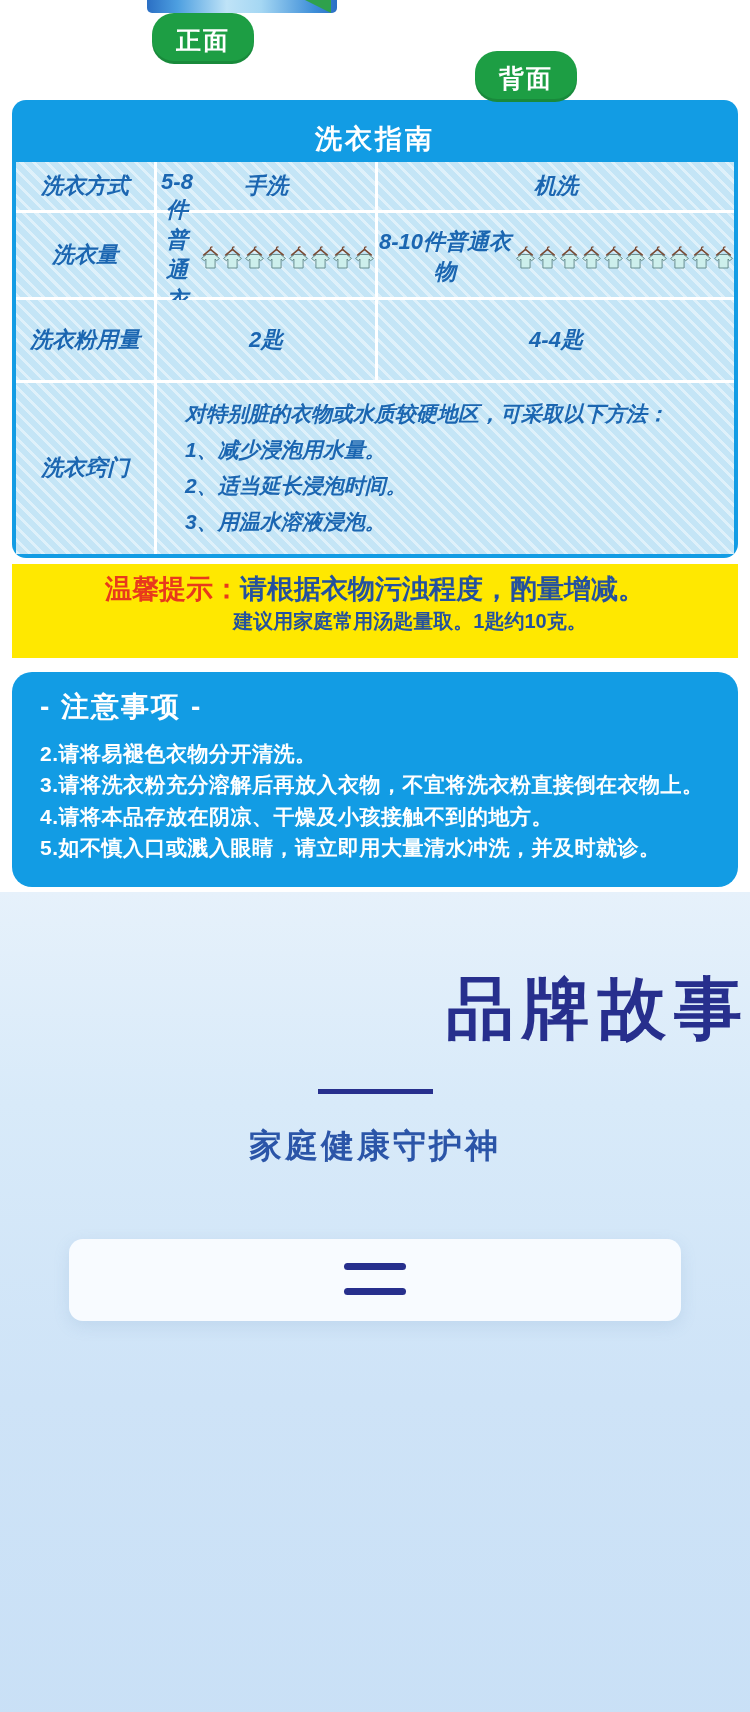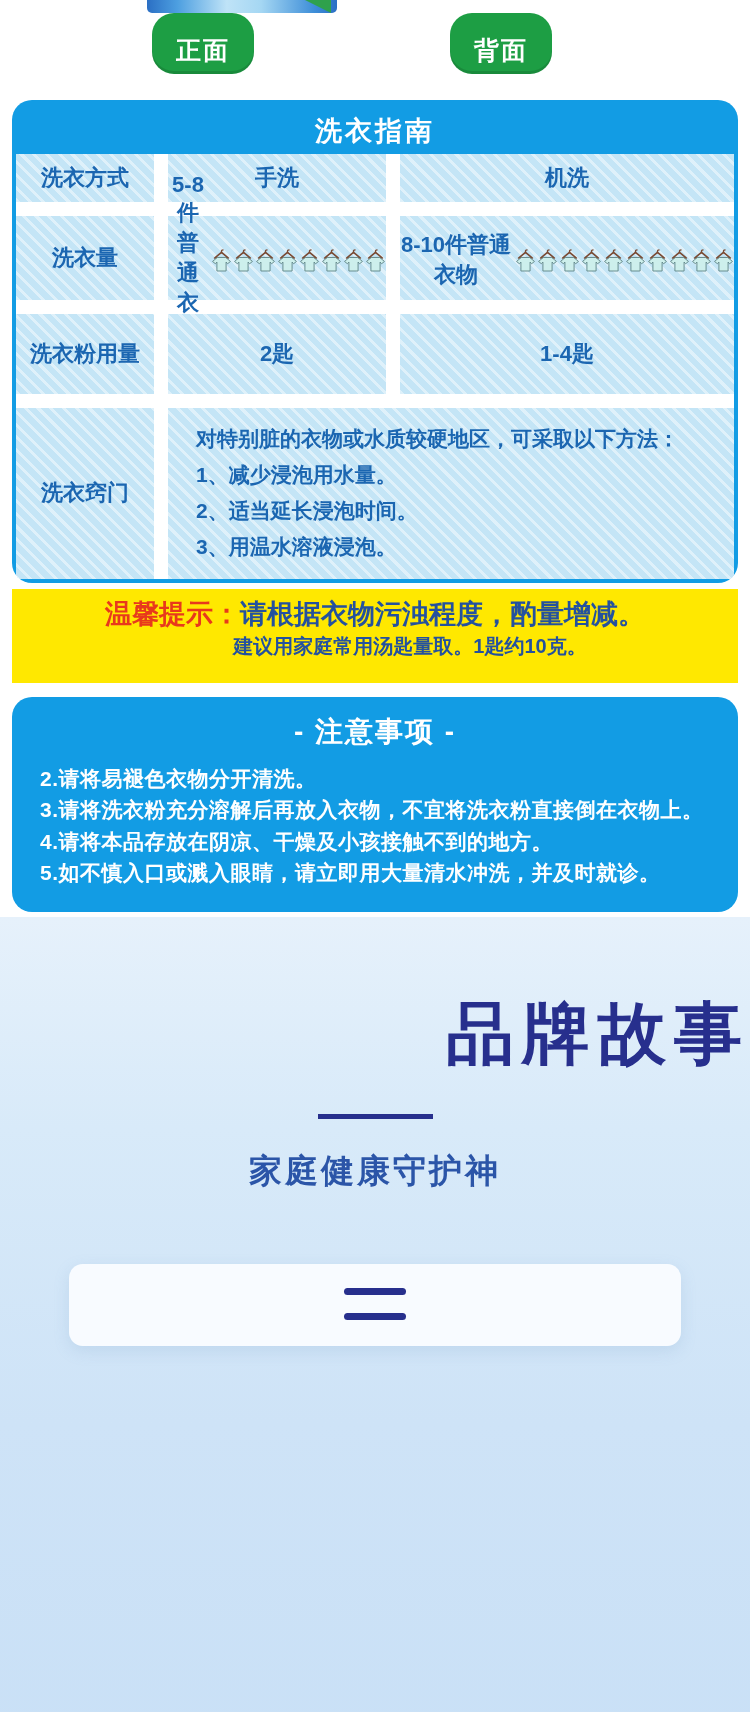--- a/index.html
+++ b/index.html
@@ -6,34 +6,34 @@
   body { font-family:"Liberation Sans","DejaVu Sans",sans-serif; background:#fff; }
   #root { position:relative; width:750px; height:1712px; margin:0 auto; background:#fff; overflow:hidden; }
 
   
   .topbar { position:relative; height:100px; background:#fff; }
   .package-fragment { position:absolute; left:147px; top:0; width:190px; height:13px;
     border-radius:0 0 5px 5px;
     background:linear-gradient(90deg,#2B6FC4 0%,#4D9FE0 16%,#BFE3F7 42%,#A5D7F3 60%,#3E8ED8 88%,#2B6FC4 100%); }
   .package-fragment::after { content:""; position:absolute; right:6px; top:0; width:26px; height:13px;
     background:#2FA14C; clip-path:polygon(0 0,100% 0,100% 100%); }
-  .pill-btn { position:absolute; top:13px; min-width:96px; padding:21px 24px 7px;
+  .pill-btn { position:absolute; top:13px; min-width:96px; padding:11px 24px 7px;
     background:var(--button-green,#1D9E44); color:#fff; font-size:25px; font-weight:bold;
     border:none; border-radius:22px; text-align:center; letter-spacing:2px;
     box-shadow:inset 0 -3px 0 rgba(0,0,0,0.12); cursor:pointer; }
   .pill-btn.front { left:152px; }
-  .pill-btn.back  { left:450px; }
-
-  
-  .guide-table { margin:0 12px; border-radius:20px; overflow:hidden;
-    background:var(--header-blue,#129CE4); padding:8px 4px 4px; }
+  .pill-btn.back  { left:475px;margin-top:38px; }
+
+  
+  .guide-table { margin:0 12px; border-radius:14px; overflow:hidden;
+    background:var(--header-blue,#129CE4); padding:16px 4px 4px; }
   .guide-header { height:46px; display:flex; align-items:center; justify-content:center;
     color:#fff; font-size:27px; font-weight:bold; letter-spacing:3px; }
   .guide-grid { display:grid; grid-template-columns:138px 218px 1fr;
-    grid-template-rows:48px 84px 80px auto; gap:14px; background:#fff; }
+    grid-template-rows:48px 84px 80px auto; gap:3px; background:#fff;font-style:italic; }
   .cell { background:var(--cell-blue,#C4E5F6);
     background-image:repeating-linear-gradient(45deg, rgba(255,255,255,0.45) 0 3px, rgba(255,255,255,0) 3px 9px);
     color:var(--table-text,#1B66B1); font-size:22px; font-weight:bold;
     display:flex; align-items:center; justify-content:center; text-align:center; }
   .cell.load { flex-direction:row; gap:3px; padding-top:4px; }
   .icon-row { display:flex; gap:1px; align-items:flex-end; justify-content:center; }
   .icon-row svg { display:block; }
   .cell.tips-content { grid-column:2 / 4; flex-direction:column; align-items:flex-start;
     justify-content:center; text-align:left; padding:14px 16px 14px 28px; font-weight:bold; }
   .tips-line { font-size:21px; line-height:1.65; }
@@ -43,21 +43,21 @@
   .warm-tip { margin:6px 12px 0; background:var(--banner-yellow,#FFE800);
     padding:9px 10px 23px; text-align:center; }
   .warm-tip .line1 { font-size:27px; font-weight:bold; color:var(--banner-navy,#24519E); line-height:1.2; }
   .warm-tip .tip-label { color:var(--banner-red,#E8391C); }
   .warm-tip .line2 { font-size:20px; font-weight:bold; color:var(--banner-navy,#24519E);
     margin-top:3px; padding-left:70px; }
 
   
   .notice-box { margin:14px 12px 0; background:var(--notice-blue,#129CE4);
     border-radius:20px; padding:16px 28px 24px; color:#fff; }
-  .notice-title { text-align:center; font-size:28px; font-weight:bold; letter-spacing:2px; margin-bottom:12px; }
+  .notice-title { font-size:28px; font-weight:bold; letter-spacing:2px; margin-bottom:12px; }
   .notice-item { font-size:21px; font-weight:bold; line-height:1.48; letter-spacing:0.5px; }
 
   
   .brand-section { margin-top:5px; height:844px; width:750px;
     background:linear-gradient(180deg,#E6F1FB 0%,#D8EAF9 25%,#CEE3F7 60%,#C9E0F6 100%); }
   .brand-title { padding-top:72px; text-align:right; font-size:68px; font-weight:900;
     letter-spacing:8px; color:var(--brand-navy,#272F8D); }
   .brand-divider { width:115px; height:5px; background:var(--brand-navy,#272F8D); margin:34px auto 0; }
   .brand-subtitle { margin-top:30px; text-align:center; font-size:33px; font-weight:bold;
     letter-spacing:3px; color:var(--brand-subtitle-blue,#2B55A8); }
@@ -200,21 +200,21 @@
 <svg width="21" height="23" viewBox="0 0 22 24">
   <path d="M11 4 V2.4 Q11 0.9 12.6 0.9" fill="none" stroke="#7A4A33" stroke-width="1.4" stroke-linecap="round"></path>
   <path d="M11 3.4 L3.8 9.4 H18.2 Z" fill="none" stroke="#7A4A33" stroke-width="1.7" stroke-linejoin="round"></path>
   <path d="M6.6 8.8 L1.6 13 L4.6 15.4 L6.2 13.6 V23 H15.8 V13.6 L17.4 15.4 L20.4 13 L15.4 8.8 Z" fill="#CDEFEC" stroke="#64898C" stroke-width="1" stroke-linejoin="round"></path>
 </svg>
 </span>
       </div>
 
       <div class="cell">洗衣粉用量</div>
       <div class="cell">2匙</div>
-      <div class="cell">1-4匙</div>
+      <div class="cell">4-4匙</div>
 
       <div class="cell">洗衣窍门</div>
       <div class="cell tips-content">
         <div class="tips-line">对特别脏的衣物或水质较硬地区，可采取以下方法：</div>
         <div class="tips-item">1、减少浸泡用水量。</div>
         <div class="tips-item">2、适当延长浸泡时间。</div>
         <div class="tips-item">3、用温水溶液浸泡。</div>
       </div>
     </div>
   </div>

